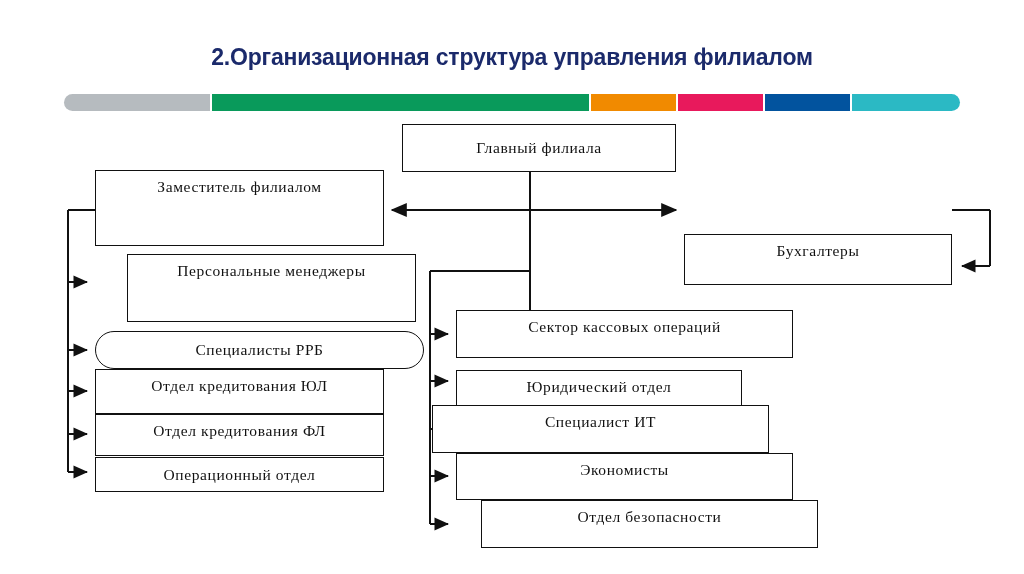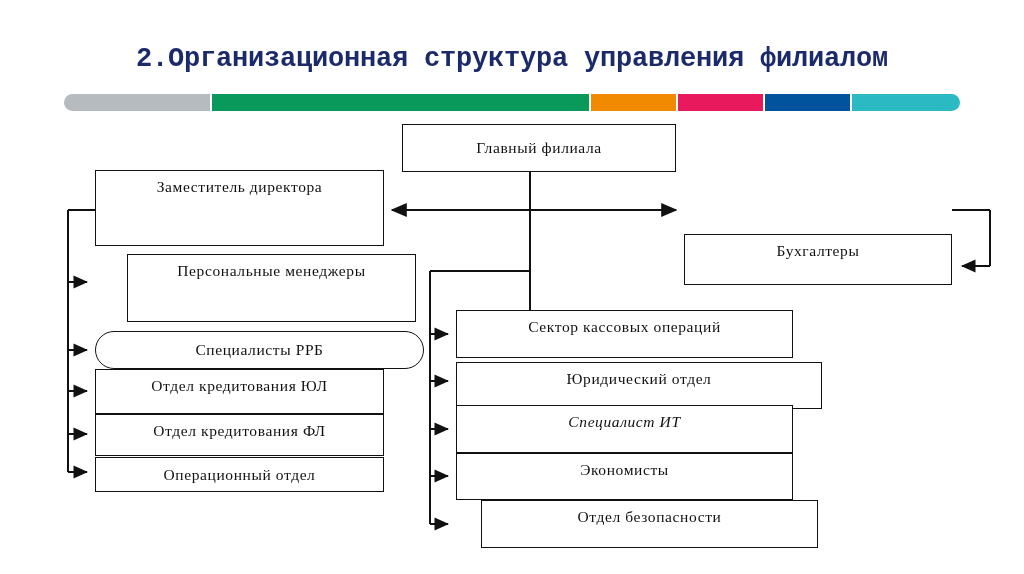--- a/index.html
+++ b/index.html
@@ -16,23 +16,23 @@
     font-family: "Liberation Serif", "DejaVu Serif", serif;
   }
 
   
   #title {
     position: absolute;
     left: 0;
     top: 44px;
     width: 1024px;
     text-align: center;
-    font-family: Liberation Mono, monospace;
+    font-family: Liberation Sans, sans-serif;
     font-weight: bold;
-    font-size: 27px;
+    font-size: 23px;
     letter-spacing: -0.2px;
     color: #1b2a6b;
     white-space: nowrap;
   }
 
   
   #accent-bar {
     position: absolute;
     left: 64px;
     top: 94px;
@@ -130,21 +130,21 @@
       <line x1="990" y1="266" x2="962" y2="266" marker-end="url(#arrow-r)"></line>
 
     </g>
   </svg>
 
   <div class="box" style="left:402px; top:124px; width:274px; height:48px;">
     <div class="label mid">Главный филиала</div>
   </div>
 
   <div class="box" style="left:95px; top:170px; width:289px; height:76px;">
-    <div class="label top">Заместитель директора</div>
+    <div class="label top">Заместитель филиалом</div>
   </div>
 
   <div class="box" style="left:95px; top:254px; width:289px; height:68px;margin-left:32px;">
     <div class="label top">Персональные менеджеры</div>
   </div>
 
   <div class="box" style="left:95px; top:331px; width:329px; height:38px;border-radius:19px;">
     <div class="label mid">Специалисты РРБ</div>
   </div>
 
@@ -162,25 +162,25 @@
 
 
   <div class="box" style="left:684px; top:234px; width:268px; height:51px;">
     <div class="label top">Бухгалтеры</div>
   </div>
 
   <div class="box" style="left:456px; top:310px; width:337px; height:48px;">
     <div class="label top">Сектор кассовых операций</div>
   </div>
 
-  <div class="box" style="left:456px; top:362px; width:366px; height:47px;">
+  <div class="box" style="left:456px; top:370px; width:286px; height:47px;">
     <div class="label top">Юридический отдел</div>
   </div>
 
-  <div class="box" style="left:456px; top:405px; width:337px; height:48px;font-style:italic;">
+  <div class="box" style="left:432px; top:405px; width:337px; height:48px;">
     <div class="label top">Специалист ИТ</div>
   </div>
 
   <div class="box" style="left:456px; top:453px; width:337px; height:47px;">
     <div class="label top">Экономисты</div>
   </div>
 
   <div class="box" style="left:481px; top:500px; width:337px; height:48px;">
     <div class="label top">Отдел безопасности</div>
   </div>

